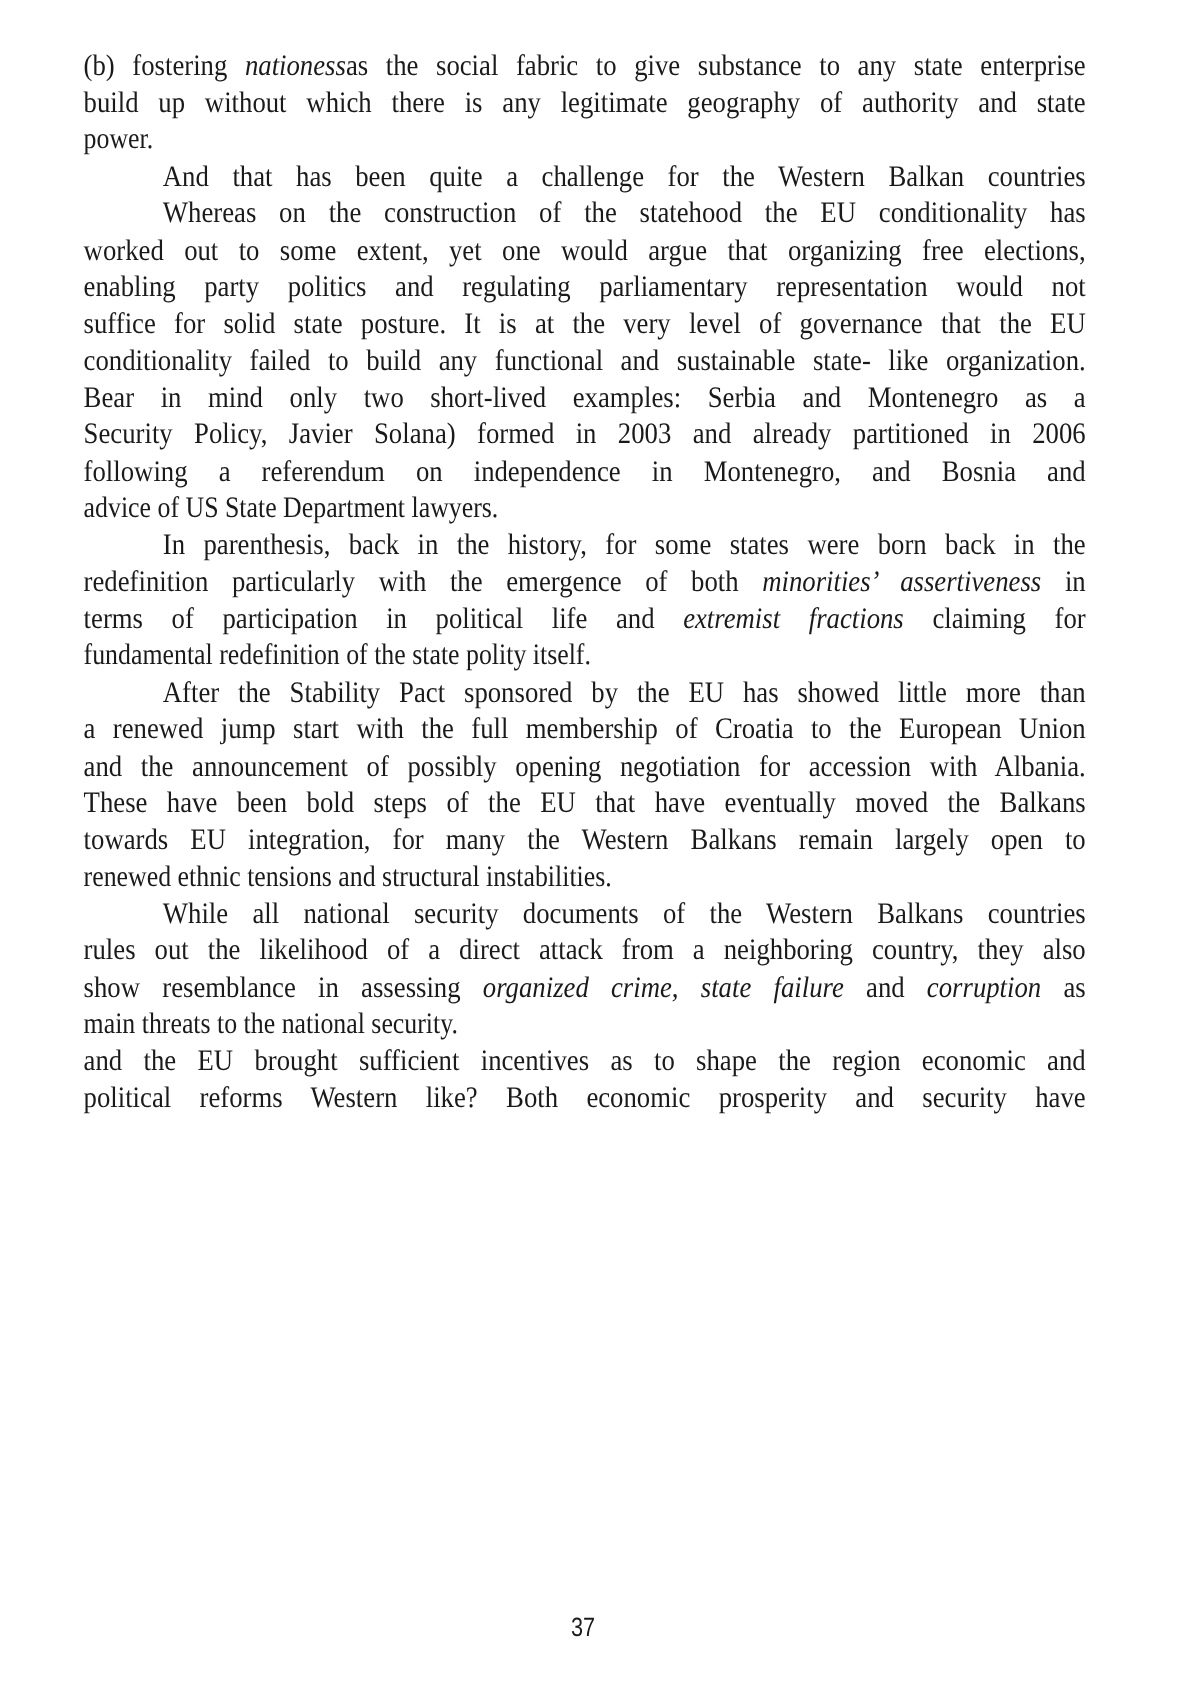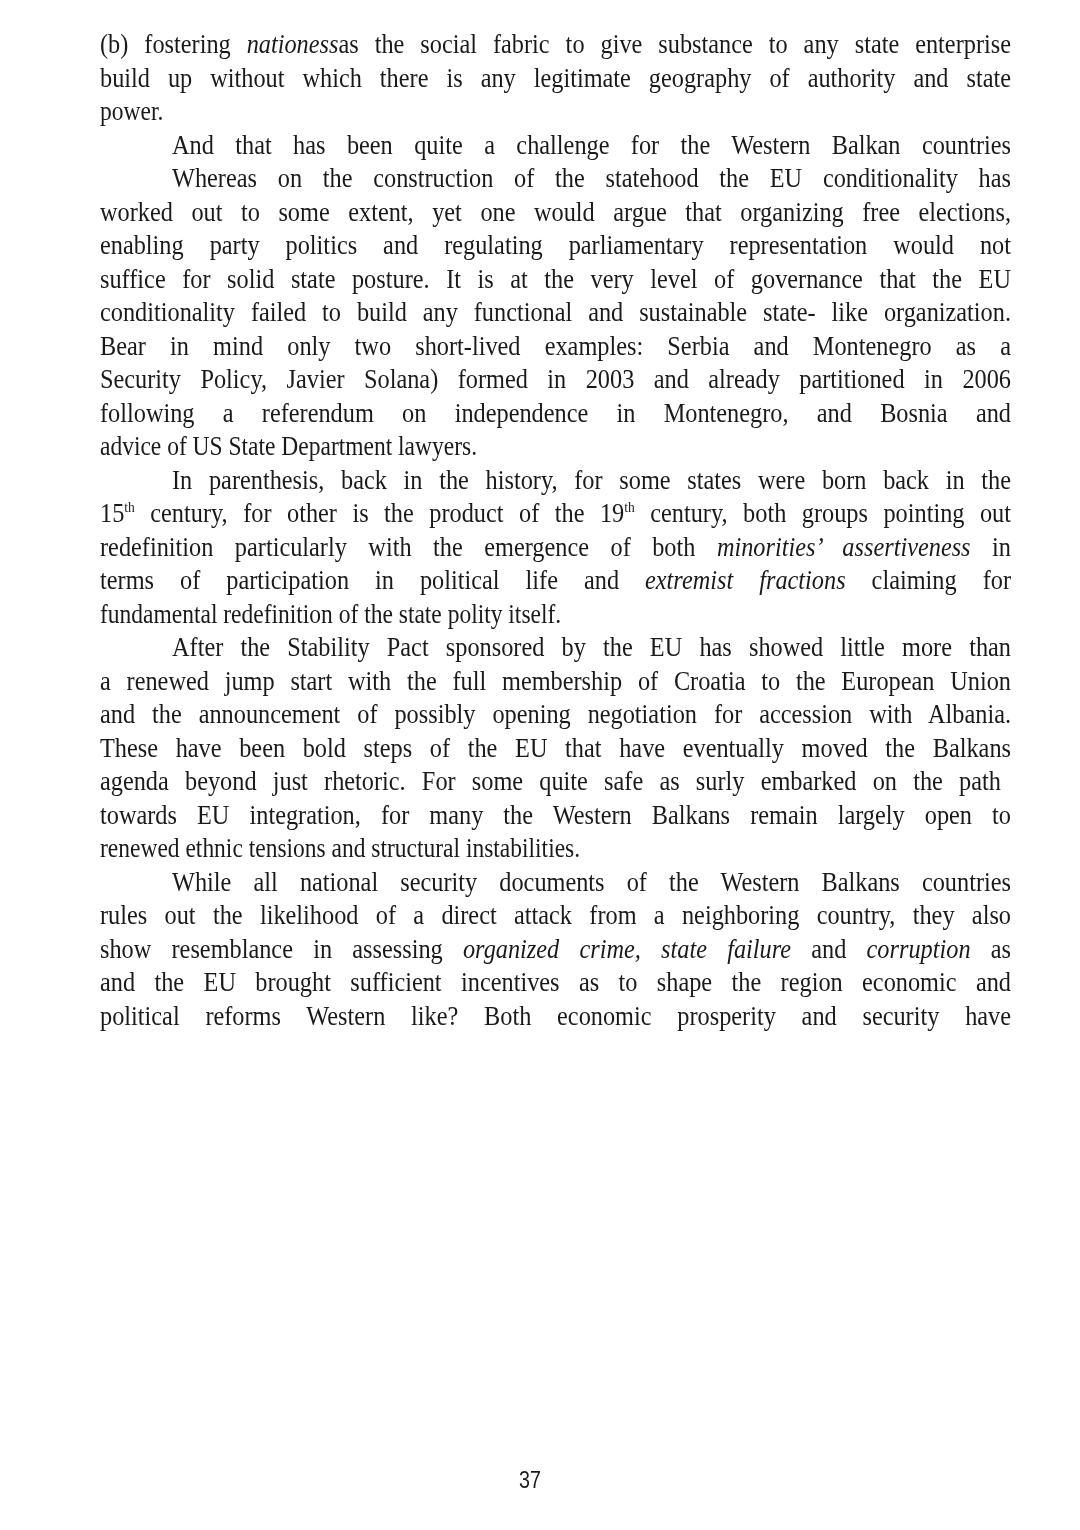--- a/index.html
+++ b/index.html
@@ -17,23 +17,22 @@
   .page {
     position: absolute;
     left: 0; top: 0;
     width: 1080px;
     height: 1530px;
     background: #ffffff;
   }
   .text-block {
     position: absolute;
     left: 76px;
-    top: 28px;
+    top: 43px;
     width: 911px;
-    margin-left: 24px;
   }
   .line {
     height: 33.5px;
     line-height: 33.5px;
     font-family: "Liberation Serif", "DejaVu Serif", serif;
     font-size: 27px;
     white-space: nowrap;
     position: relative;
   }
   .line-inner {
@@ -79,31 +78,30 @@
       <div class="line justify indent"><span class="line-inner" style="white-space: nowrap; word-spacing: 16.2925px; transform: scaleX(0.9); margin-left: 72px;"><span>Whereas on the construction of the statehood the EU conditionality has</span></span></div>
       <div class="line justify"><span class="line-inner" style="white-space: nowrap; word-spacing: 13.8297px; transform: scaleX(0.9); margin-left: 0px;"><span>worked out to some extent, yet one would argue that organizing free elections,</span></span></div>
       <div class="line justify"><span class="line-inner" style="white-space: nowrap; word-spacing: 22.1215px; transform: scaleX(0.9); margin-left: 0px;"><span>enabling party politics and regulating parliamentary representation would not</span></span></div>
       <div class="line justify"><span class="line-inner" style="white-space: nowrap; word-spacing: 11.6325px; transform: scaleX(0.9); margin-left: 0px;"><span>suffice for solid state posture. It is at the very level of governance that the EU</span></span></div>
       <div class="line justify"><span class="line-inner" style="white-space: nowrap; word-spacing: 10.9207px; transform: scaleX(0.9); margin-left: 0px;"><span>conditionality failed to build any functional and sustainable state- like organization.</span></span></div>
       <div class="line justify"><span class="line-inner" style="white-space: nowrap; word-spacing: 20.104px; transform: scaleX(0.9); margin-left: 0px;"><span>Bear in mind only two short-lived examples: Serbia and Montenegro as a</span></span></div>
       <div class="line justify"><span class="line-inner" style="white-space: nowrap; word-spacing: 14.8796px; transform: scaleX(0.9); margin-left: 0px;"><span>Security Policy, Javier Solana) formed in 2003 and already partitioned in 2006</span></span></div>
       <div class="line justify"><span class="line-inner" style="white-space: nowrap; word-spacing: 24.6618px; transform: scaleX(0.9); margin-left: 0px;"><span>following a referendum on independence in Montenegro, and Bosnia and</span></span></div>
       <div class="line"><span class="line-inner" style="white-space: nowrap; transform: scaleX(0.87); margin-left: 0px;"><span>advice of US State Department lawyers.</span></span></div>
       <div class="line justify indent"><span class="line-inner" style="white-space: nowrap; word-spacing: 11.8032px; transform: scaleX(0.9); margin-left: 72px;"><span>In parenthesis, back in the history, for some states were born back in the</span></span></div>
-      <div class="line justify"><span class="line-inner" style="white-space: nowrap; word-spacing: 10.4668px; transform: scaleX(0.9); margin-left: 0px;"><span>15</span><sup>th</sup><span> century, for other is the product of the 19</span><sup>th</sup><span> century, both groups pointing out</span></span></div>
       <div class="line justify"><span class="line-inner" style="white-space: nowrap; word-spacing: 17.1289px; transform: scaleX(0.9); margin-left: 0px;"><span>redefinition particularly with the emergence of both </span><em>minorities’ assertiveness</em><span> in</span></span></div>
       <div class="line justify"><span class="line-inner" style="white-space: nowrap; word-spacing: 22.1394px; transform: scaleX(0.9); margin-left: 0px;"><span>terms of participation in political life and </span><em>extremist fractions</em><span> claiming for</span></span></div>
       <div class="line"><span class="line-inner" style="white-space: nowrap; transform: scaleX(0.87); margin-left: 0px;"><span>fundamental redefinition of the state polity itself.</span></span></div>
       <div class="line justify indent"><span class="line-inner" style="white-space: nowrap; word-spacing: 12.3219px; transform: scaleX(0.9); margin-left: 72px;"><span>After the Stability Pact sponsored by the EU has showed little more than</span></span></div>
       <div class="line justify"><span class="line-inner" style="white-space: nowrap; word-spacing: 10.7851px; transform: scaleX(0.9); margin-left: 0px;"><span>a renewed jump start with the full membership of Croatia to the European Union</span></span></div>
       <div class="line justify"><span class="line-inner" style="white-space: nowrap; word-spacing: 12.0675px; transform: scaleX(0.9); margin-left: 0px;"><span>and the announcement of possibly opening negotiation for accession with Albania.</span></span></div>
       <div class="line justify"><span class="line-inner" style="white-space: nowrap; word-spacing: 12.8632px; transform: scaleX(0.9); margin-left: 0px;"><span>These have been bold steps of the EU that have eventually moved the Balkans</span></span></div>
-      <div class="line justify"><span class="line-inner" style="white-space: nowrap; word-spacing: 11.2469px; transform: scaleX(0.9); margin-left: 0px;"><span>agenda beyond just rhetoric.  For some quite safe as surly embarked on the path</span></span></div>
       <div class="line justify"><span class="line-inner" style="white-space: nowrap; word-spacing: 15.5557px; transform: scaleX(0.9); margin-left: 0px;"><span>towards EU integration, for many the Western Balkans remain largely open to</span></span></div>
       <div class="line"><span class="line-inner" style="white-space: nowrap; transform: scaleX(0.87); margin-left: 0px;"><span>renewed ethnic tensions and structural instabilities.</span></span></div>
       <div class="line justify indent"><span class="line-inner" style="white-space: nowrap; word-spacing: 17.8164px; transform: scaleX(0.9); margin-left: 72px;"><span>While all national security documents of the Western Balkans countries</span></span></div>
       <div class="line justify"><span class="line-inner" style="white-space: nowrap; word-spacing: 12.4786px; transform: scaleX(0.9); margin-left: 0px;"><span>rules out the likelihood of a direct attack from a neighboring country, they also</span></span></div>
       <div class="line justify"><span class="line-inner" style="white-space: nowrap; word-spacing: 15.7066px; transform: scaleX(0.9); margin-left: 0px;"><span>show resemblance in assessing </span><em>organized crime, state failure</em><span> and </span><em>corruption</em><span> as</span></span></div>
+      <div class="line"><span class="line-inner" style="white-space: nowrap; transform: scaleX(0.87); margin-left: 0px;"><span>main threats to the national security.</span></span></div>
       <div class="line justify"><span class="line-inner" style="white-space: nowrap; word-spacing: 14.788px; transform: scaleX(0.9); margin-left: 0px;"><span>and the EU brought sufficient incentives as to shape the region economic and</span></span></div>
       <div class="line justify"><span class="line-inner" style="white-space: nowrap; word-spacing: 21.8771px; transform: scaleX(0.9); margin-left: 0px;"><span>political reforms Western like? Both economic prosperity and security have</span></span></div>
     </div>
   <div class="page-number">37</div>
 </div>
 
 </body></html>

